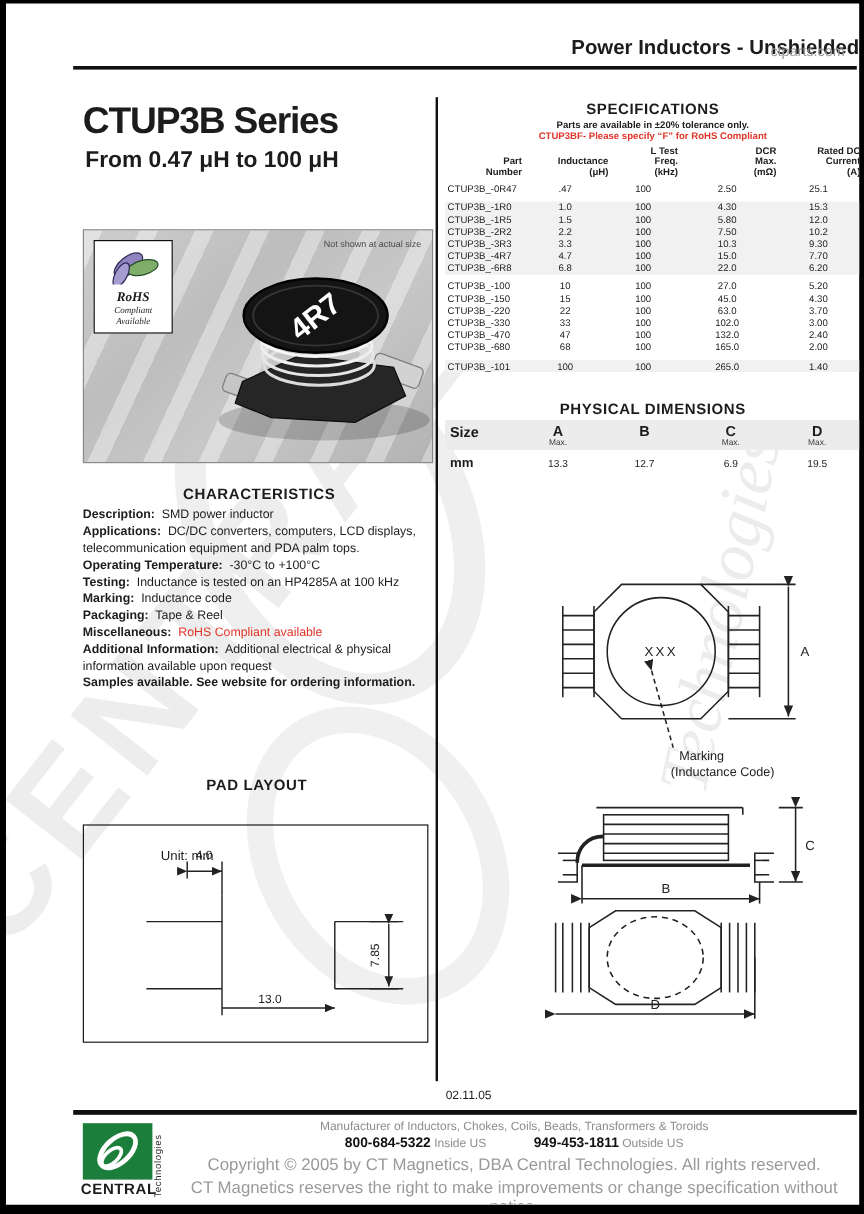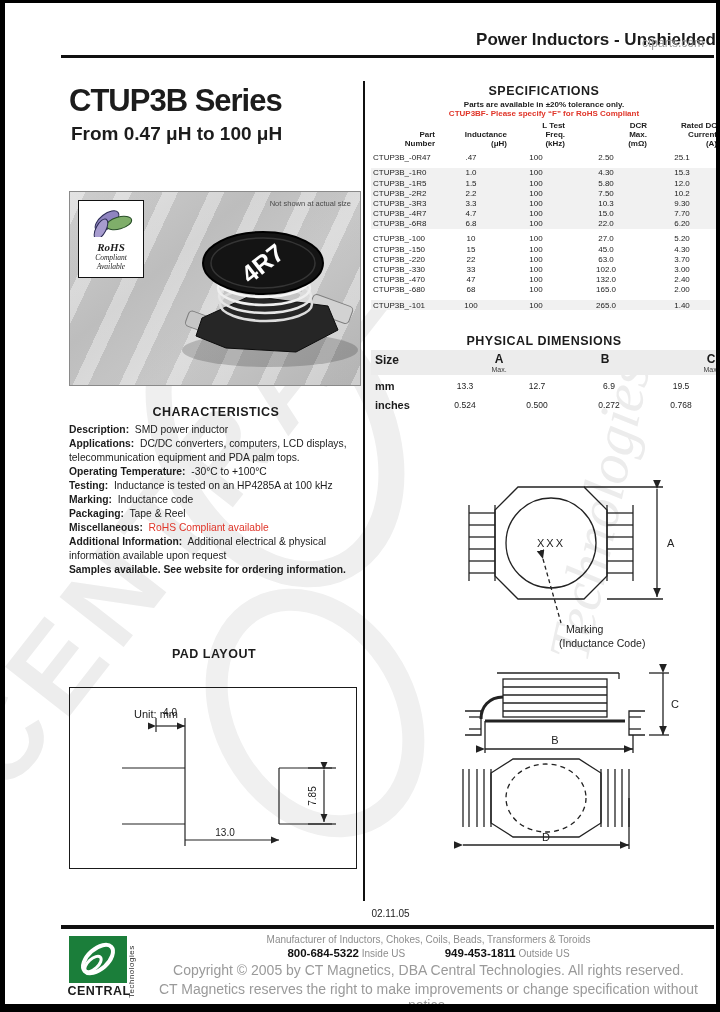--- a/index.html
+++ b/index.html
@@ -62,21 +62,21 @@
   .spec-hrow .hcell{text-align:right;white-space:pre-line;line-height:1.15;font-weight:bold;}
   .spec-row{height:10.2px;align-items:center;}
   .spec-row.gap{margin-top:5px;}
   .spec-row.shaded{background:var(--table-shade);}
   .spec-row .cell{display:block;}
   .cell.l{text-align:left;padding-left:2px;}
   .cell.c{text-align:center;}
   .phys-head{position:absolute;left:366px;top:331px;width:346px;}
   .phys-table{position:absolute;left:366px;top:347px;width:346px;}
   .phys-row{display:grid;grid-template-columns:58px 72px 72px 72px 72px;}
-  .phys-header{background:#ececec;padding:3px 0 2px 0;gap:34px;}
+  .phys-header{background:#ececec;padding:3px 0 2px 0;}
   .phys-header .pcell{text-align:center;line-height:1;}
   .phys-header .pname{font-size:12px;font-weight:bold;}
   .phys-header .psub{font-size:7px;color:#3c3c3c;margin-top:1px;}
   .phys-header .psize{font-size:12px;font-weight:bold;text-align:left;padding-left:4px;}
   .phys-vrow{height:16px;align-items:center;margin-top:3px;}
   .phys-vrow .plabel{font-size:11px;font-weight:bold;text-align:left;padding-left:4px;}
   .phys-vrow .pval{font-size:8.5px;text-align:center;}
   .diagrams{position:absolute;left:396px;top:460px;}
   .date-line{position:absolute;left:60px;right:0;top:905px;text-align:center;font-size:10px;}
   
@@ -336,27 +336,20 @@
             <div class="psub">Max.</div>
           </span>
         </div>
         <div class="phys-row phys-vrow">
           <span class="plabel">mm</span>
           <span class="pval">13.3</span>
           <span class="pval">12.7</span>
           <span class="pval">6.9</span>
           <span class="pval">19.5</span>
         </div>
-        <div class="phys-row phys-vrow">
-          <span class="plabel">inches</span>
-          <span class="pval">0.524</span>
-          <span class="pval">0.500</span>
-          <span class="pval">0.272</span>
-          <span class="pval">0.768</span>
-        </div>
       </div>
 
     <svg class="diagrams" width="320" height="390">
       <defs>
         <marker id="ar2" markerWidth="8" markerHeight="8" refX="7" refY="3" orient="auto">
           <path d="M0,0 L7,3 L0,6 Z" fill="#222"></path>
         </marker>
       </defs>
       <g stroke="#222" stroke-width="1.3" fill="none">
 

